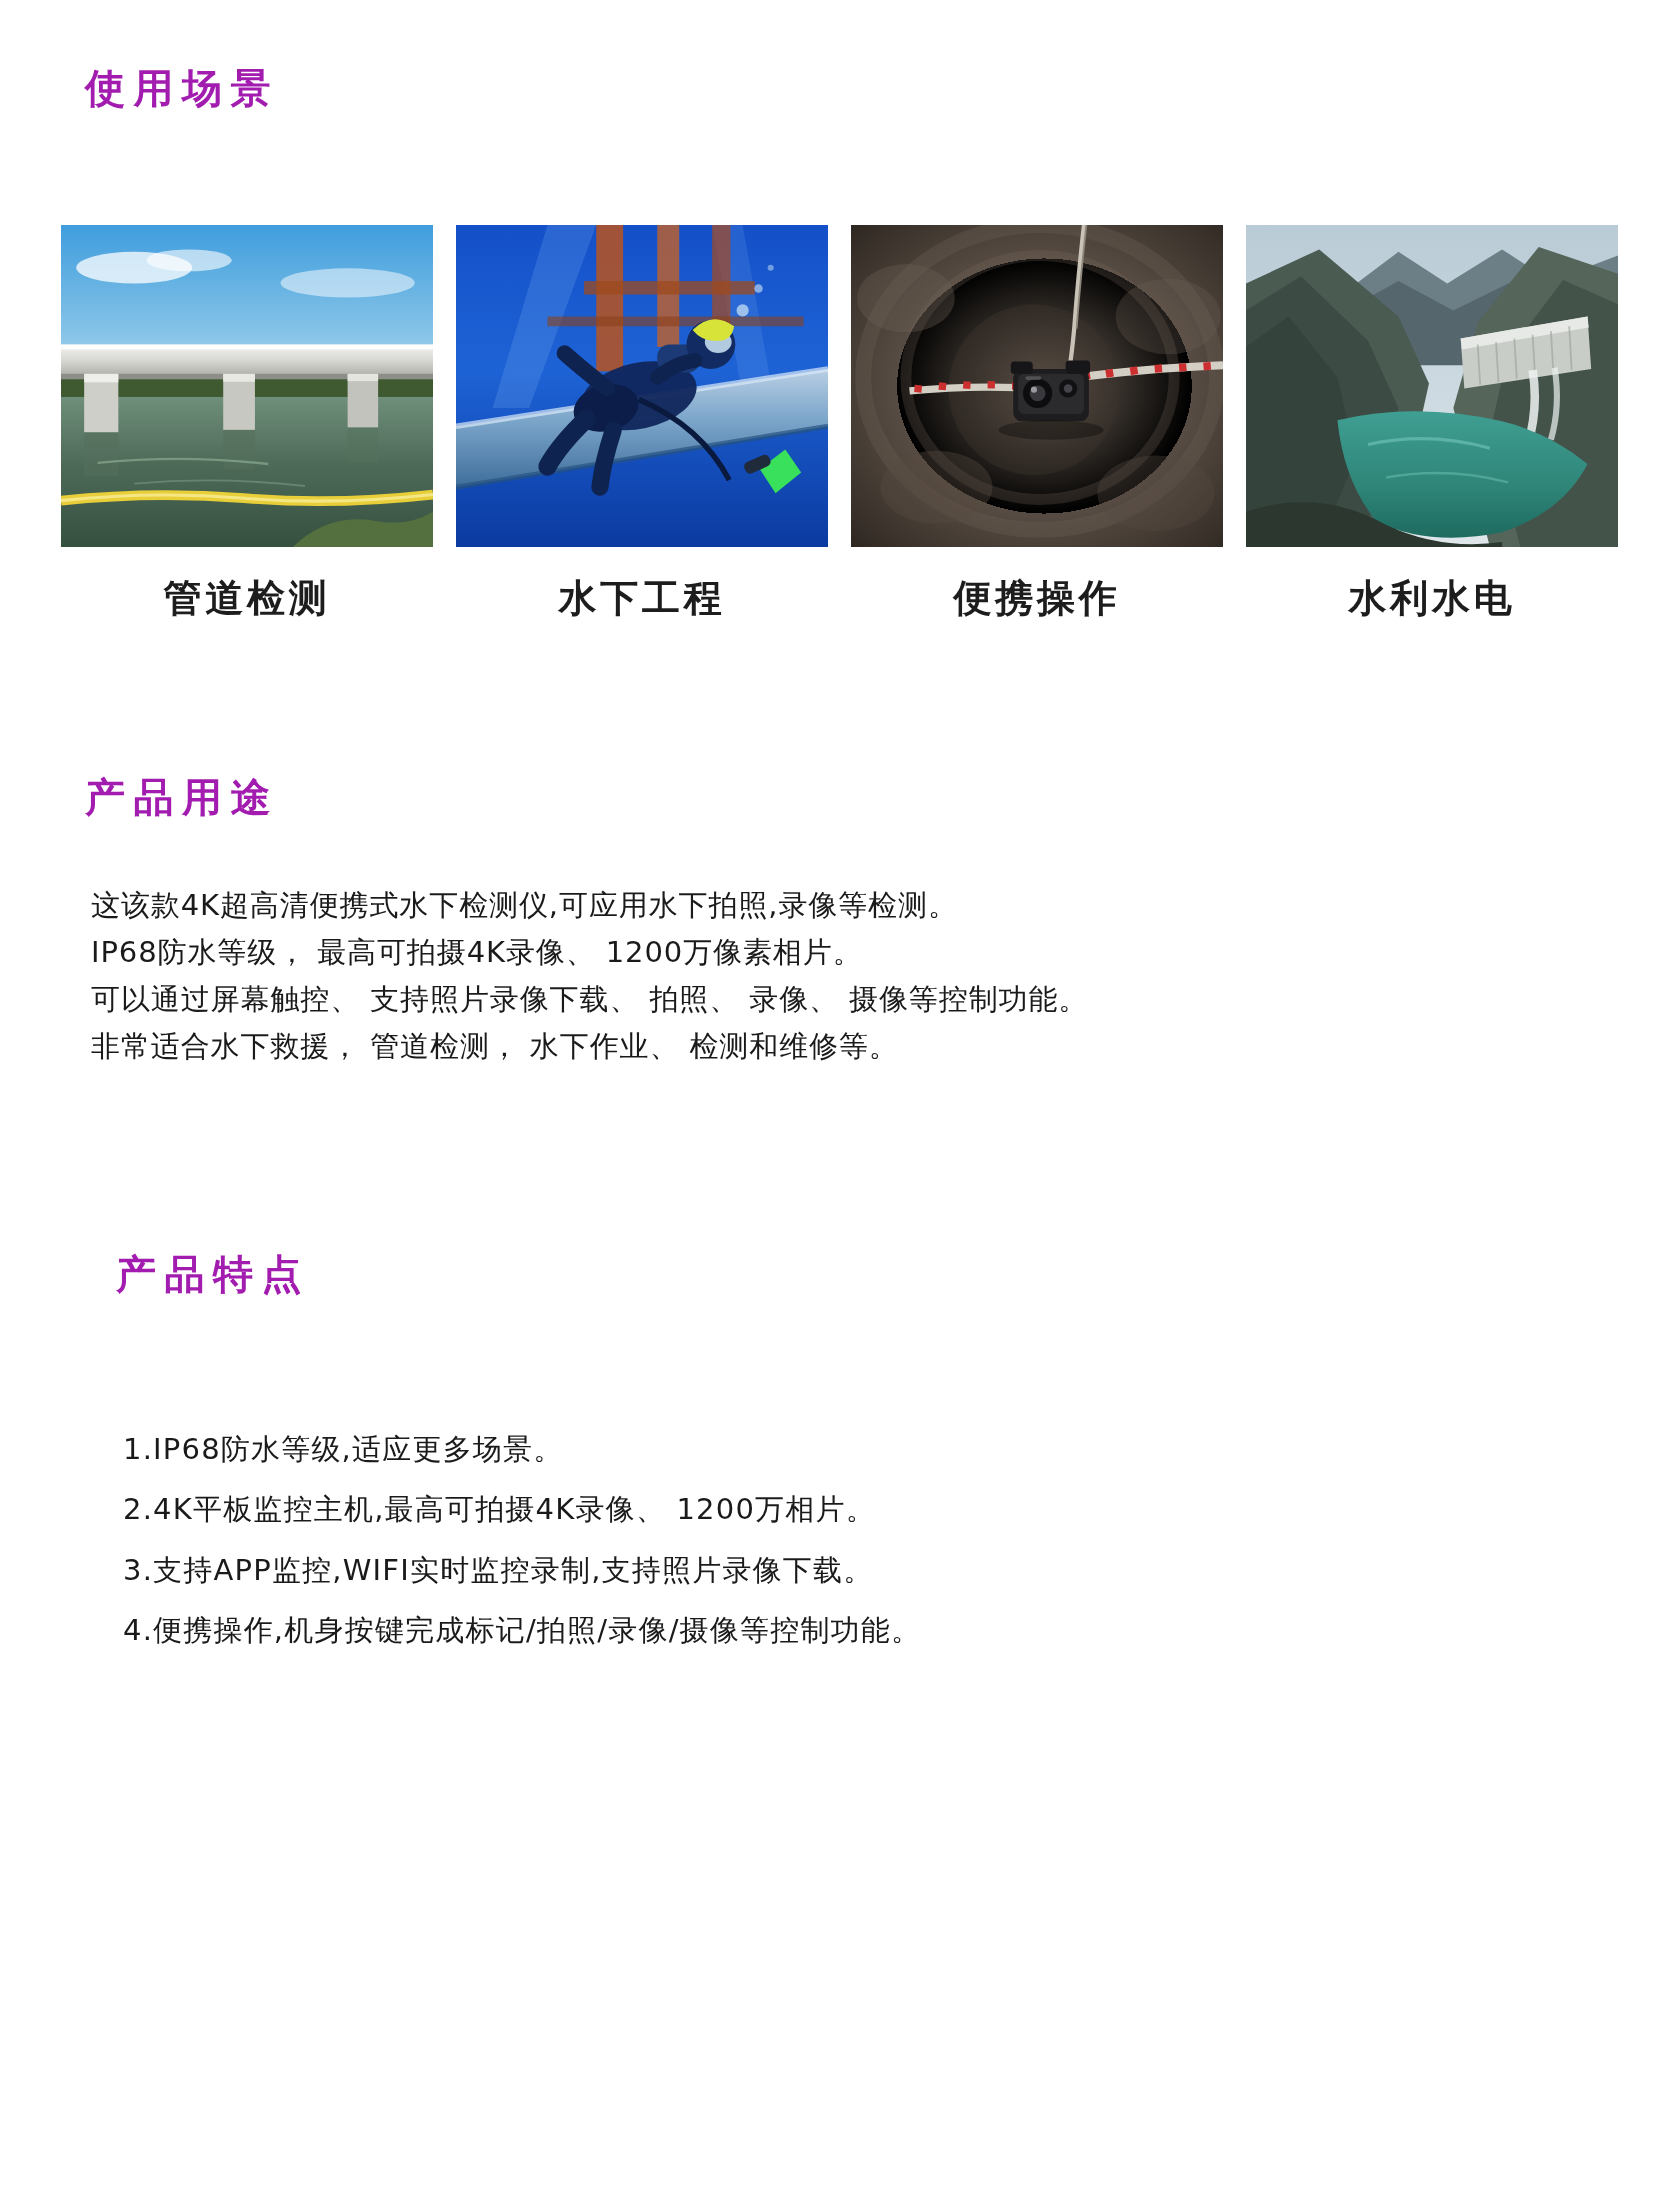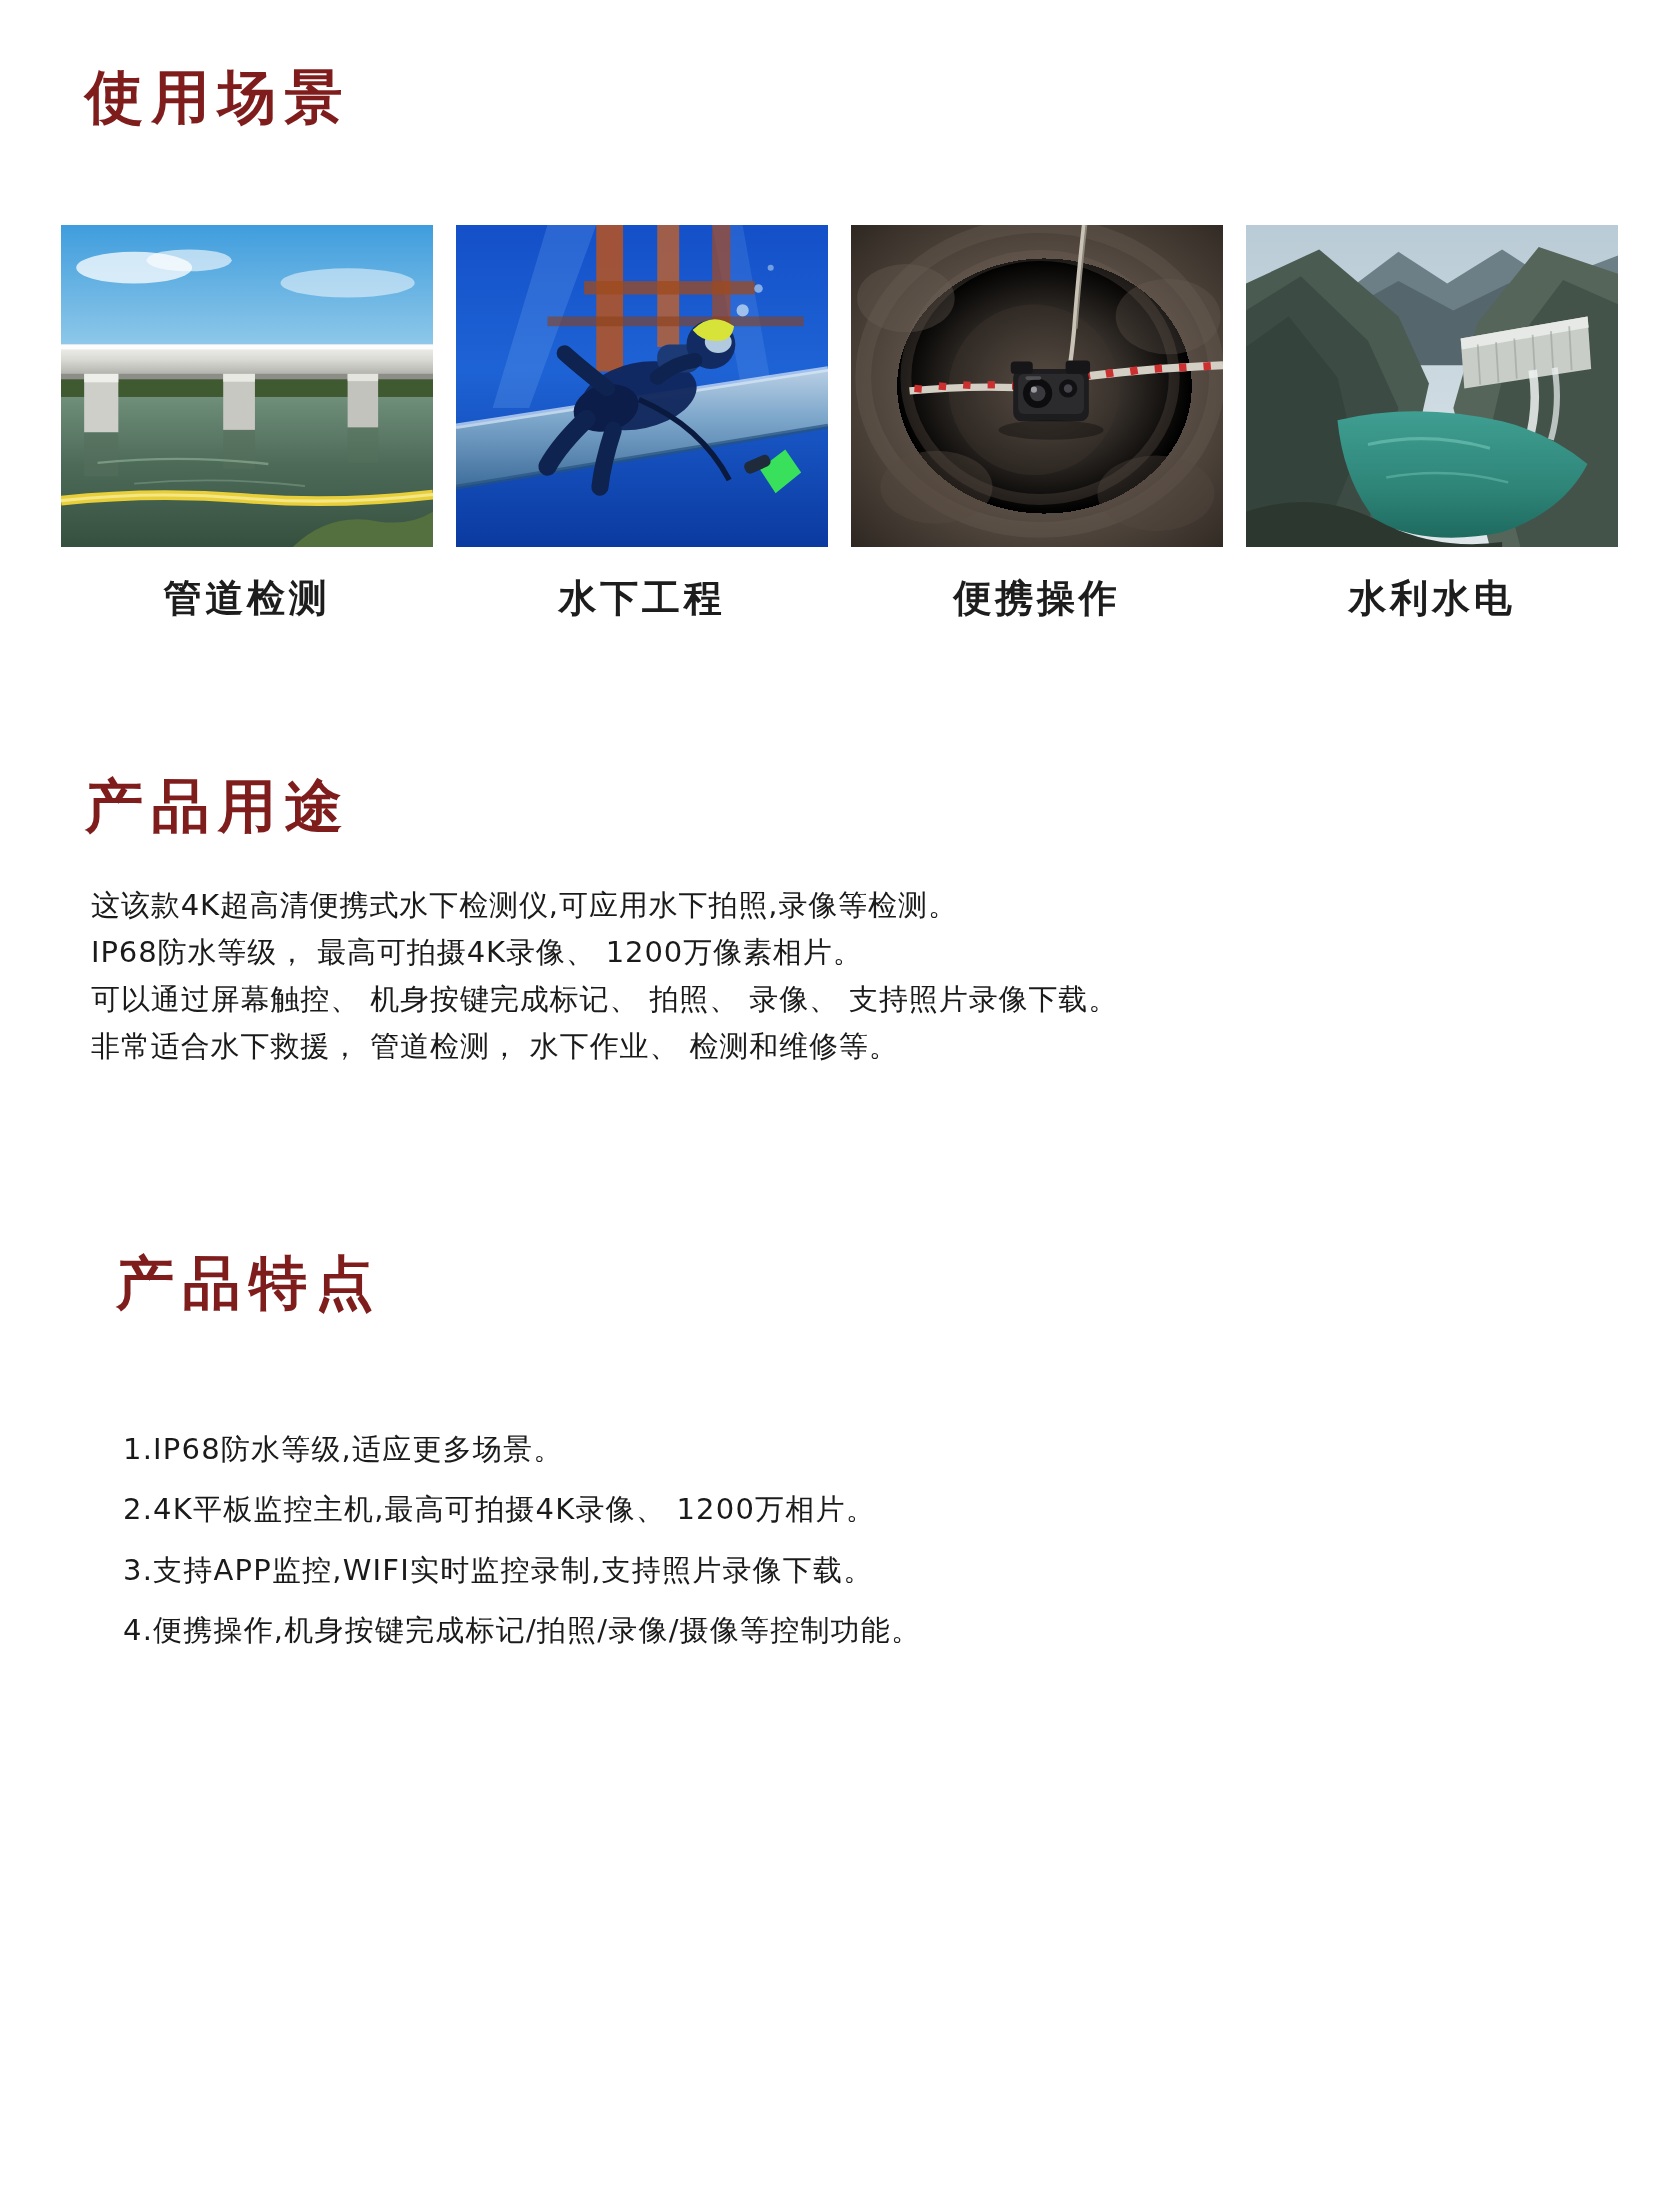--- a/index.html
+++ b/index.html
@@ -18,23 +18,23 @@
   .page {
     position: relative;
     width: 1678px;
     height: 2205px;
     padding: 0;
     box-sizing: border-box;
   }
 
   
   .section-heading {
-    font-size: 58px;
+    font-size: 40px;
     font-weight: bold;
-    color: #7f1d1d;
+    color: #a21caf;
     letter-spacing: 8.5px;
     line-height: 1.1;
   }
 
   #scenes-heading { position: absolute; left: 85px; top: 66px; }
   #purpose-heading { position: absolute; left: 85px; top: 767px; margin-top: 8px; }
   #features-heading { position: absolute; left: 85px; top: 1252px; margin-left: 31px; }
 
   
   .gallery {
@@ -325,21 +325,21 @@
       <div class="scene-caption">水利水电</div>
     </div>
 
   </div>
 
   <div class="section-heading" id="purpose-heading">产品用途</div>
 
   <div class="body-block" id="purpose-text">
     <div class="body-line">这该款4K超高清便携式水下检测仪,可应用水下拍照,录像等检测。</div>
     <div class="body-line">IP68防水等级， 最高可拍摄4K录像、 1200万像素相片。</div>
-    <div class="body-line">可以通过屏幕触控、 机身按键完成标记、 拍照、 录像、 支持照片录像下载。</div>
+    <div class="body-line">可以通过屏幕触控、 支持照片录像下载、 拍照、 录像、 摄像等控制功能。</div>
     <div class="body-line">非常适合水下救援， 管道检测， 水下作业、 检测和维修等。</div>
   </div>
 
   <div class="section-heading" id="features-heading">产品特点</div>
 
   <div class="body-block" id="features-list">
     <div class="feature-line">1.IP68防水等级,适应更多场景。</div>
     <div class="feature-line">2.4K平板监控主机,最高可拍摄4K录像、 1200万相片。</div>
     <div class="feature-line">3.支持APP监控,WIFI实时监控录制,支持照片录像下载。</div>
     <div class="feature-line">4.便携操作,机身按键完成标记/拍照/录像/摄像等控制功能。</div>

